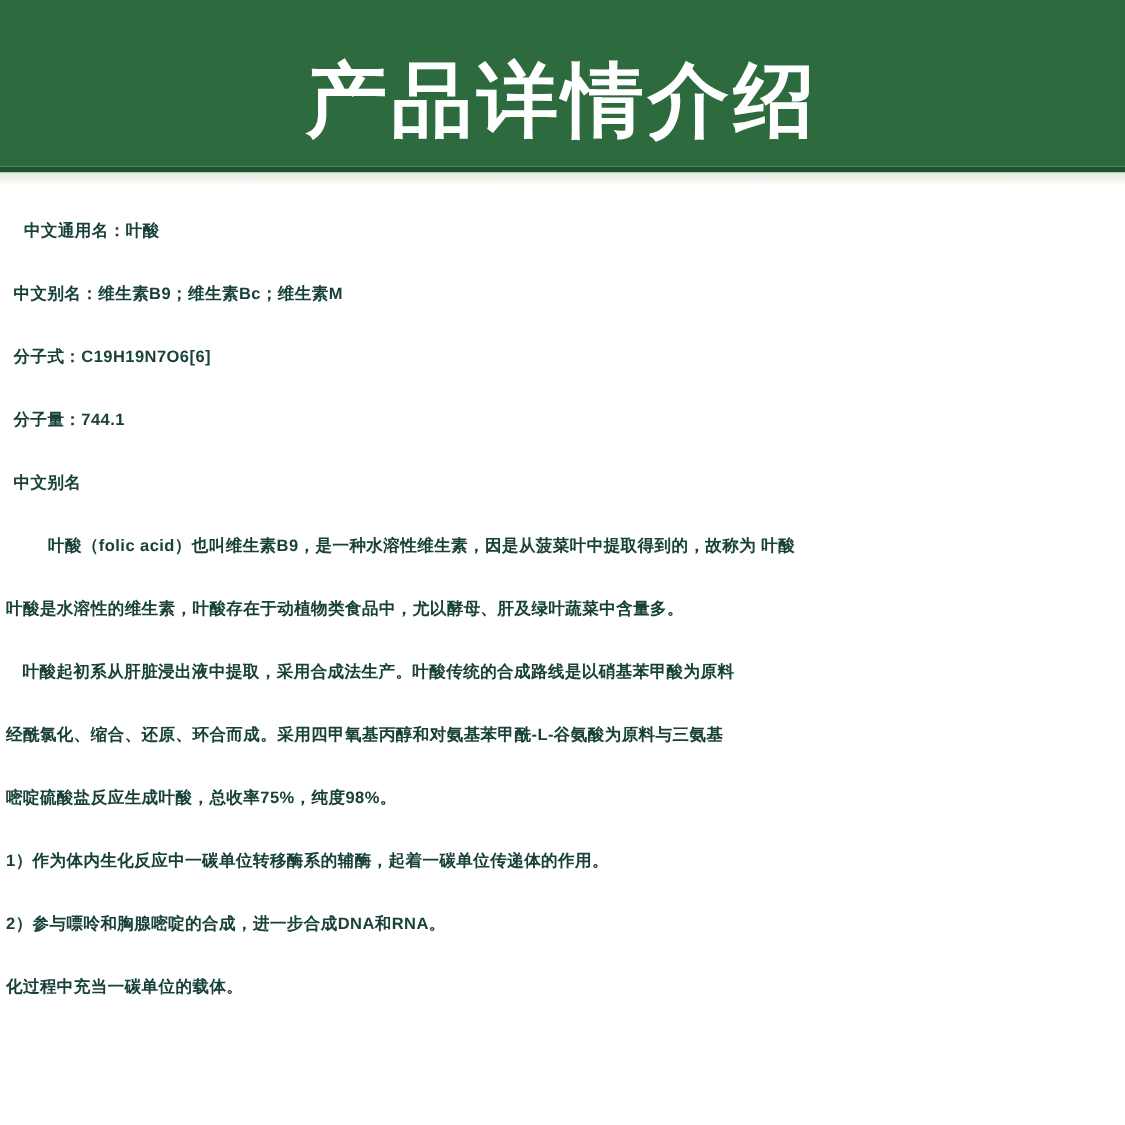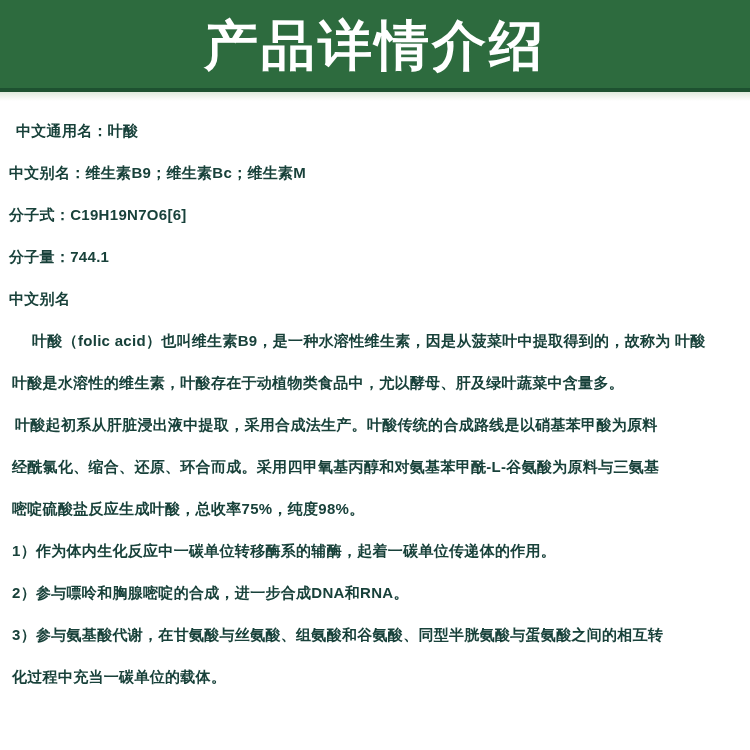--- a/index.html
+++ b/index.html
@@ -5,24 +5,24 @@
   html, body {
     margin: 0;
     padding: 0;
     width: 750px;
     height: 750px;
     overflow: hidden;
     background: var(--page-bg, #ffffff);
     font-family: "Liberation Sans", "DejaVu Sans", sans-serif;
   }
   .banner {
-    height: 88px;
+    height: 111px;
     background: var(--banner-green, #2d6b3e);
     display: flex;
-    align-items: center;
+    align-items: flex-end;
     justify-content: center;
   }
   .banner h1 {
     margin: 0;
     color: var(--title-color, #ffffff);
     font-size: 54px;
     font-weight: 700;
     letter-spacing: 3px;
     line-height: 88px;
     padding-top: 2px;
@@ -31,30 +31,30 @@
     height: 4px;
     background: var(--banner-edge, #1d5130);
   }
   .banner-shadow {
     height: 9px;
     background: linear-gradient(to bottom, #dfe9dc, #ffffff);
   }
   .detail {
     padding-top: 9px;
     color: var(--body-text, #18413a);
-    font-size: 15px;
+    font-size: 11px;
     font-weight: 700;
     letter-spacing: 0.3px;
   }
   .line {
     height: 42px;
     line-height: 42px;
     white-space: nowrap;
     overflow: hidden;
-    padding-left: 12px;
+    padding-left: 4px;
   }
   .field { padding-left: 9px; }
   .first-field { padding-left: 16px; }
   .para { margin: 0; }
   .para:nth-of-type(1) .line:first-child { padding-left: 32px; }
   .para:nth-of-type(2) .line:first-child { padding-left: 15px; }
 </style>
 </head>
 <body>
 
@@ -79,16 +79,15 @@
       <div class="line">经酰氯化、缩合、还原、环合而成。采用四甲氧基丙醇和对氨基苯甲酰-L-谷氨酸为原料与三氨基</div>
       <div class="line">嘧啶硫酸盐反应生成叶酸，总收率75%，纯度98%。</div>
     </section>
     <section class="para">
       <div class="line">1）作为体内生化反应中一碳单位转移酶系的辅酶，起着一碳单位传递体的作用。</div>
     </section>
     <section class="para">
       <div class="line">2）参与嘌呤和胸腺嘧啶的合成，进一步合成DNA和RNA。</div>
     </section>
     <section class="para">
-      <div class="line">3）参与氨基酸代谢，在甘氨酸与丝氨酸、组氨酸和谷氨酸、同型半胱氨酸与蛋氨酸之间的相互转</div>
       <div class="line">化过程中充当一碳单位的载体。</div>
     </section>
   </main>
 
 </body></html>

